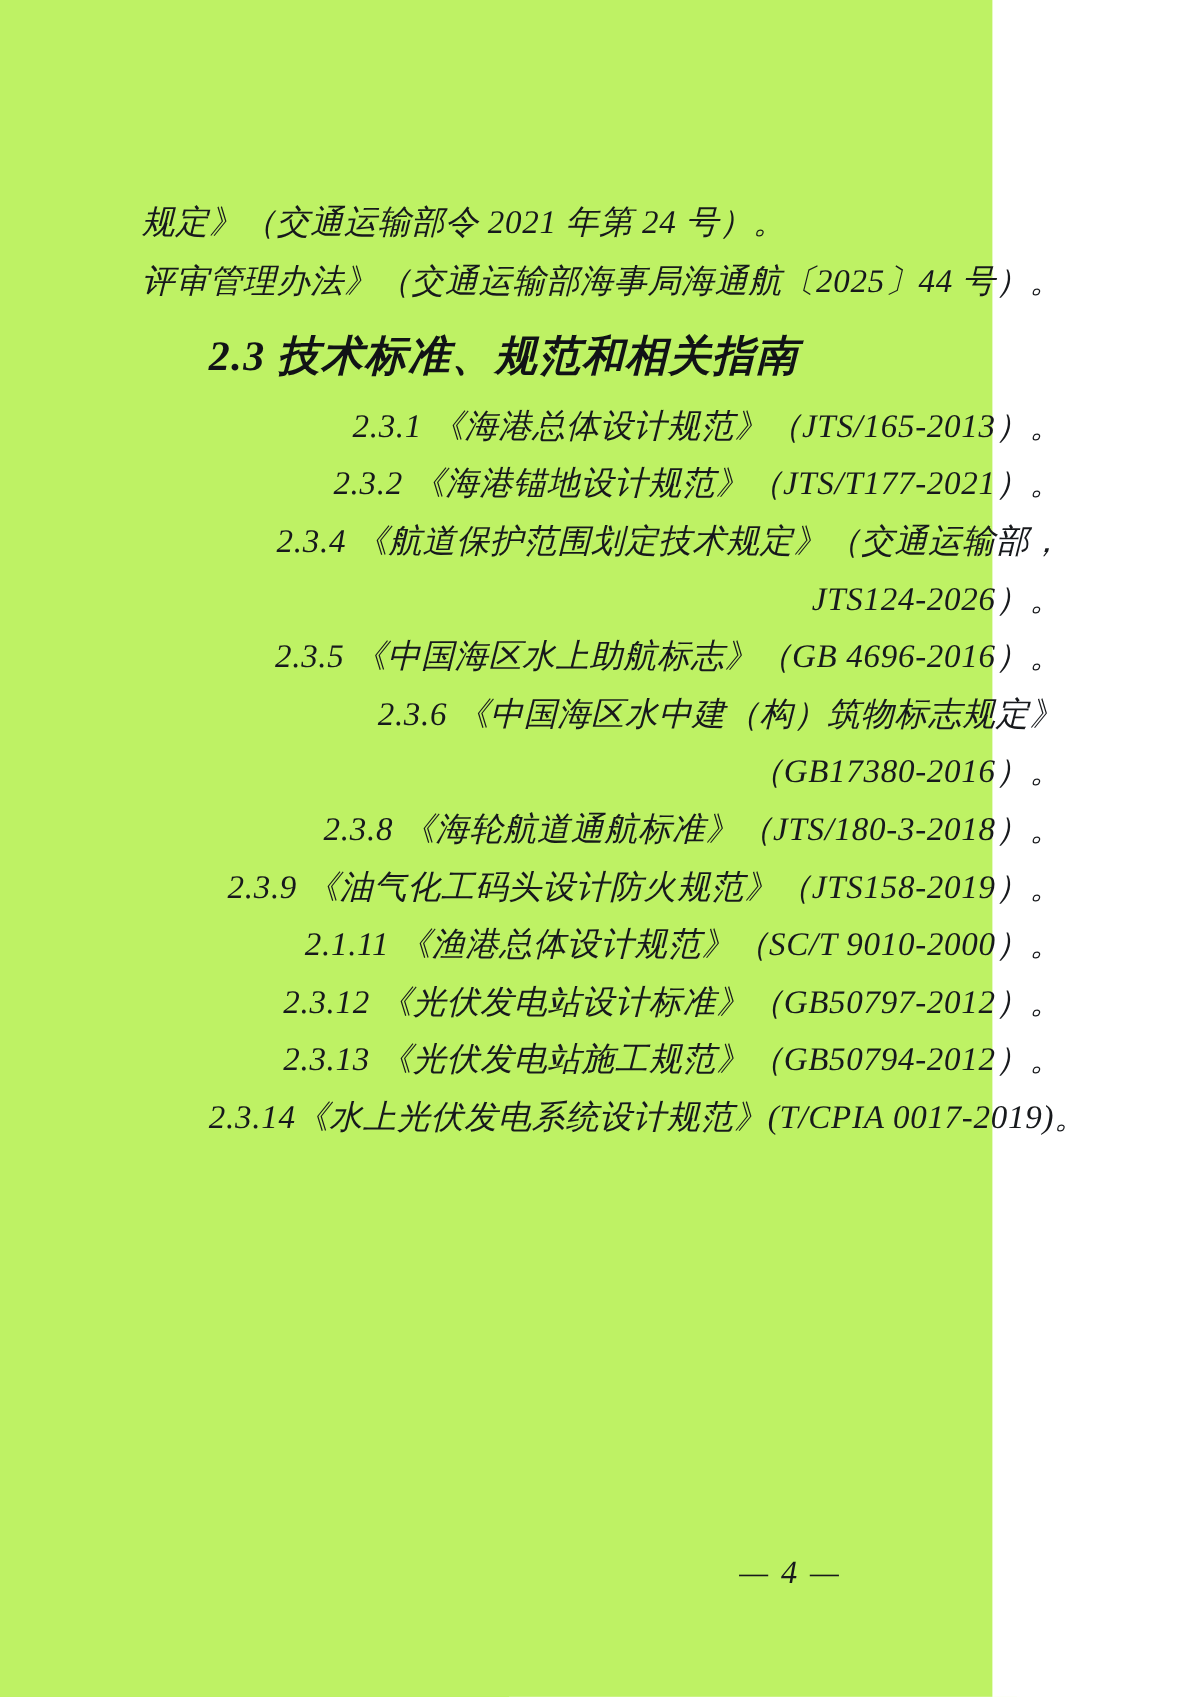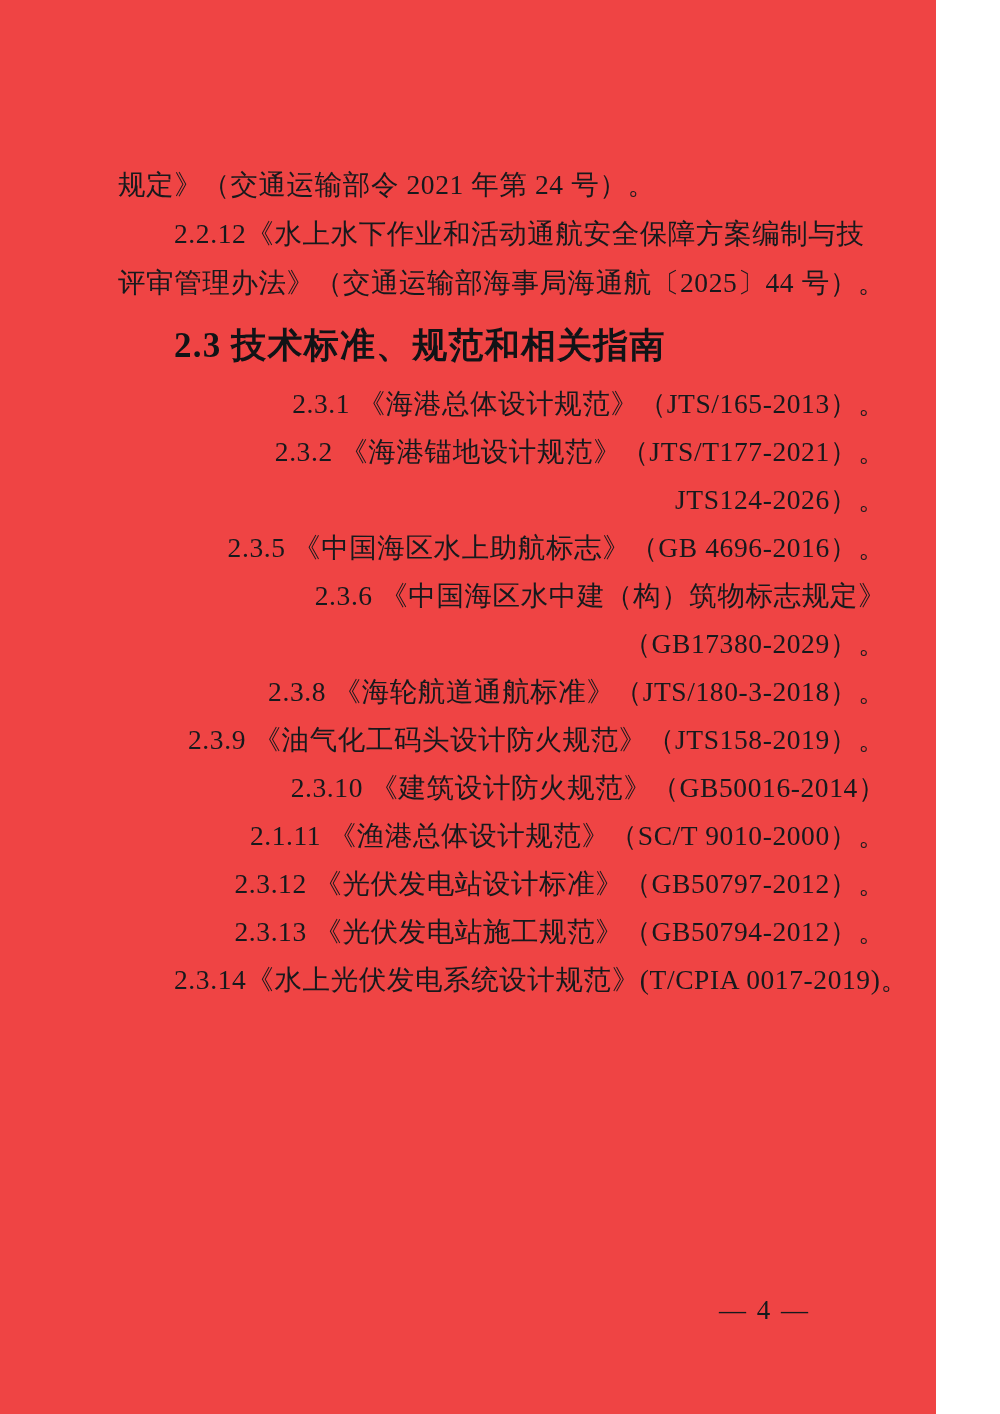--- a/index.html
+++ b/index.html
@@ -9,24 +9,25 @@
   }
   body {
     width: 1000px;
     height: 1414px;
     font-family: "Liberation Serif", "DejaVu Serif", serif;
     color: #1a1a1a;
     overflow: hidden;
   }
   .page {
     position: relative;
-    width: 936px;
+    width: 827px;
     height: 1414px;
-    background: #ef4444;
+    background: #bef264;
     box-sizing: border-box;
+    font-style: italic;
   }
   .content {
     position: absolute;
     left: 118px;
     top: 160px;
     width: 768px;
   }
   .line {
     font-size: 27.5px;
     line-height: 49px;
@@ -64,35 +65,34 @@
 </style>
 </head>
 <body>
 
 <div class="page">
 
   <div class="content">
 
     <div class="line">规定》（交通运输部令 2021 年第 24 号）。</div>
 
-    <div class="line indent">2.2.12《水上水下作业和活动通航安全保障方案编制与技</div>
     <div class="line">评审管理办法》（交通运输部海事局海通航〔2025〕44 号）。</div>
 
     <div class="heading">2.3 技术标准、规范和相关指南</div>
 
     <div class="list">
       <div class="line indent">2.3.1 《海港总体设计规范》（JTS/165-2013）。</div>
       <div class="line indent">2.3.2 《海港锚地设计规范》（JTS/T177-2021）。</div>
+      <div class="line indent">2.3.4 《航道保护范围划定技术规定》（交通运输部，</div>
       <div class="line">JTS124-2026）。</div>
       <div class="line indent">2.3.5 《中国海区水上助航标志》（GB 4696-2016）。</div>
       <div class="line indent">2.3.6 《中国海区水中建（构）筑物标志规定》</div>
-      <div class="line">（GB17380-2029）。</div>
+      <div class="line">（GB17380-2016）。</div>
       <div class="line indent">2.3.8 《海轮航道通航标准》（JTS/180-3-2018）。</div>
       <div class="line indent">2.3.9 《油气化工码头设计防火规范》（JTS158-2019）。</div>
-      <div class="line indent">2.3.10 《建筑设计防火规范》（GB50016-2014）</div>
       <div class="line indent">2.1.11 《渔港总体设计规范》（SC/T 9010-2000）。</div>
       <div class="line indent">2.3.12 《光伏发电站设计标准》（GB50797-2012）。</div>
       <div class="line indent">2.3.13 《光伏发电站施工规范》（GB50794-2012）。</div>
       <div class="line indent">2.3.14《水上光伏发电系统设计规范》(T/CPIA 0017-2019)。</div>
     </div>
 
   </div>
 
   <div class="footer">— 4 —</div>
 

